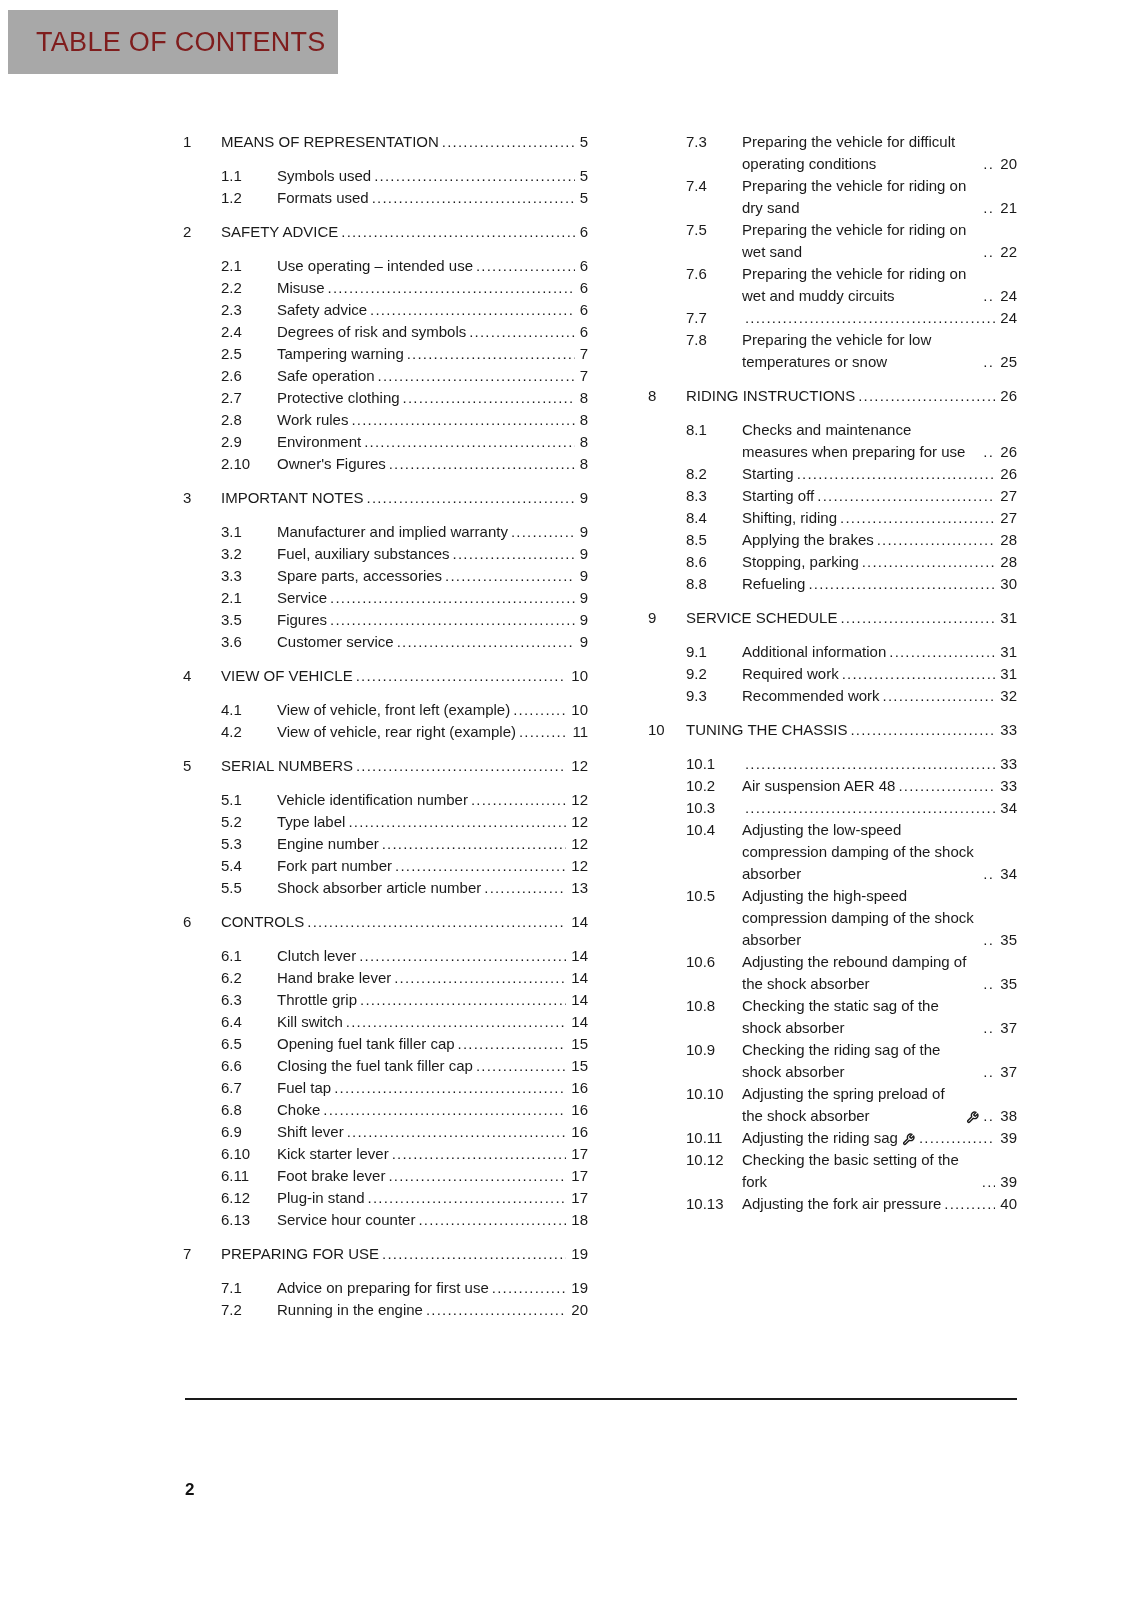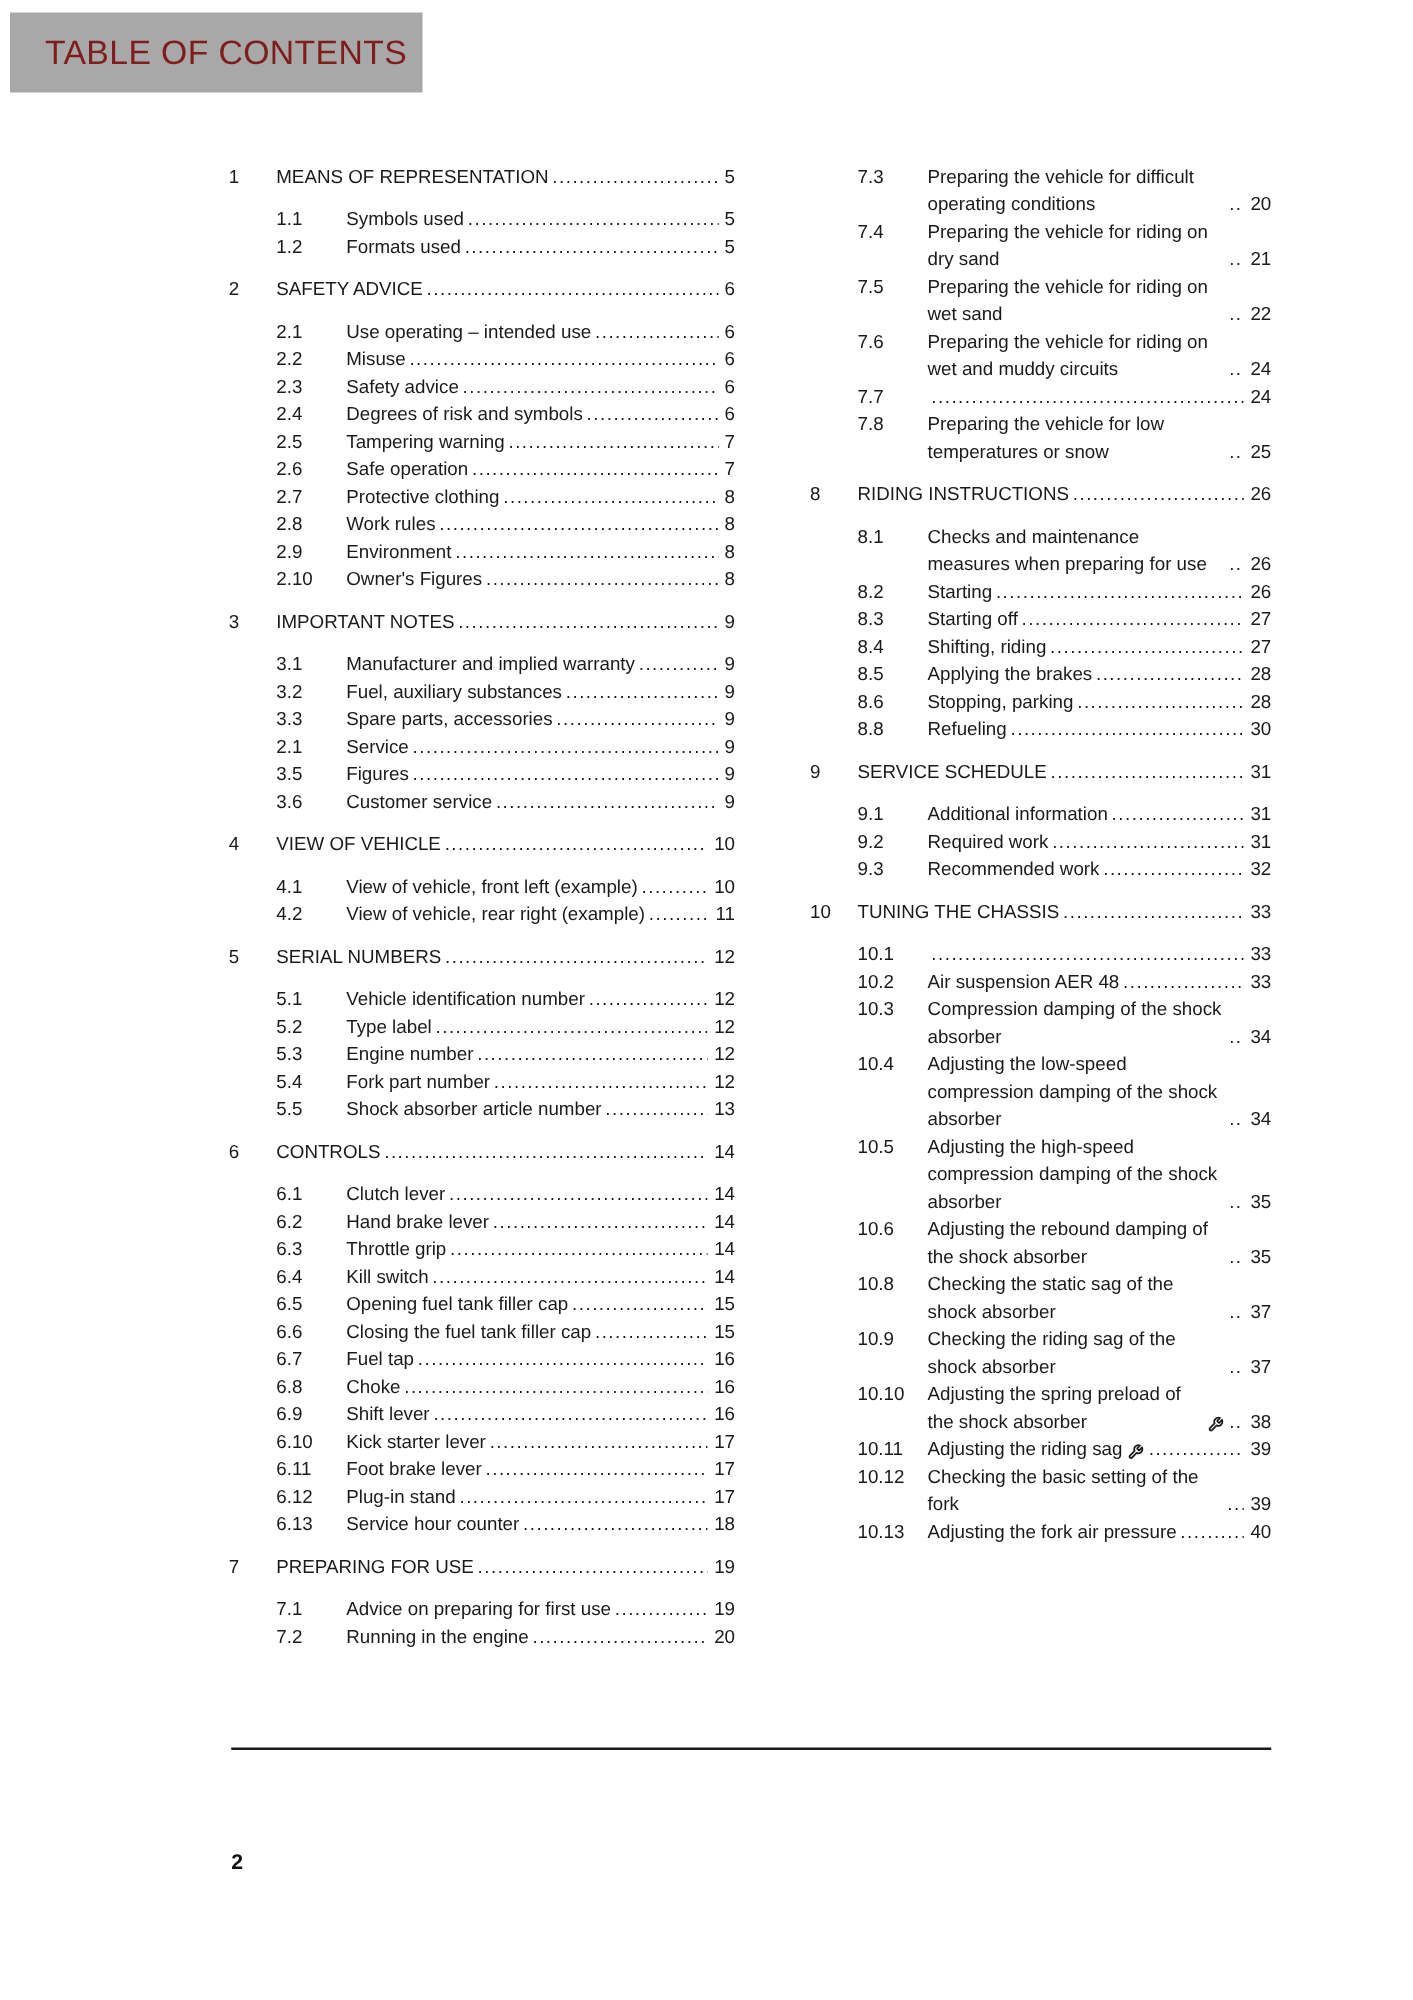--- a/index.html
+++ b/index.html
@@ -631,21 +631,20 @@
         <span class="num">10.2</span>
         <span class="body">
           <span class="ttl">Air suspension AER 48</span>
           <span class="dots"></span>
           <span class="pg">33</span>
         </span>
       </div>
       <div class="entry lvl2">
         <span class="num">10.3</span>
         <span class="body">
-          <span class="ttl">Compression damping of the shock absorber</span>
           <span class="dots"></span>
           <span class="pg">34</span>
         </span>
       </div>
       <div class="entry lvl2">
         <span class="num">10.4</span>
         <span class="body">
           <span class="ttl">Adjusting the low-speed compression damping of the shock absorber</span>
           <span class="dots"></span>
           <span class="pg">34</span>

